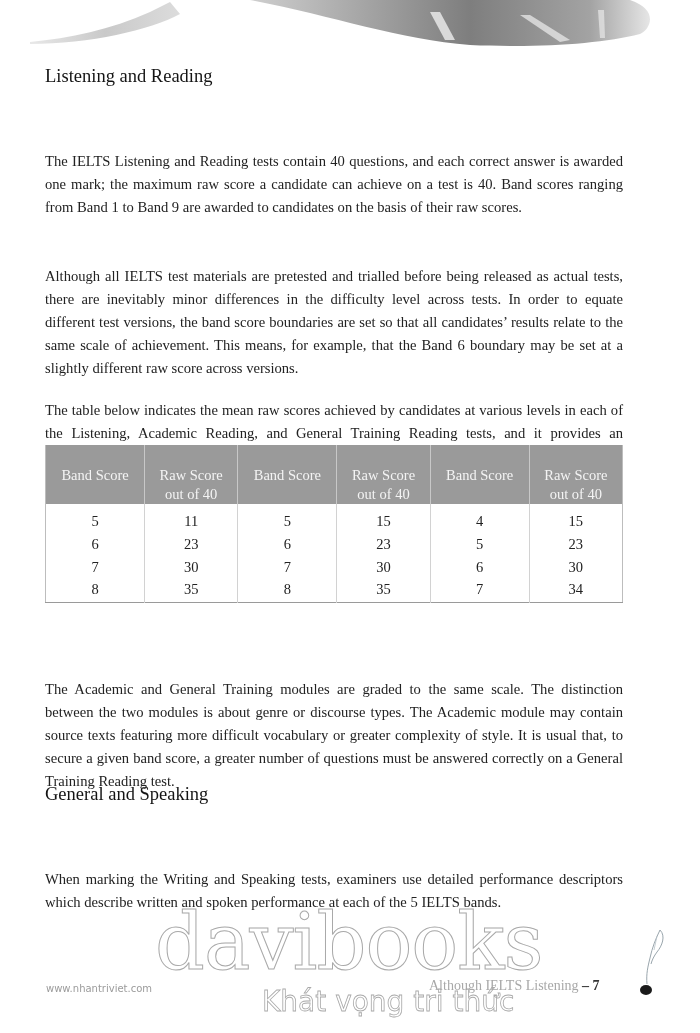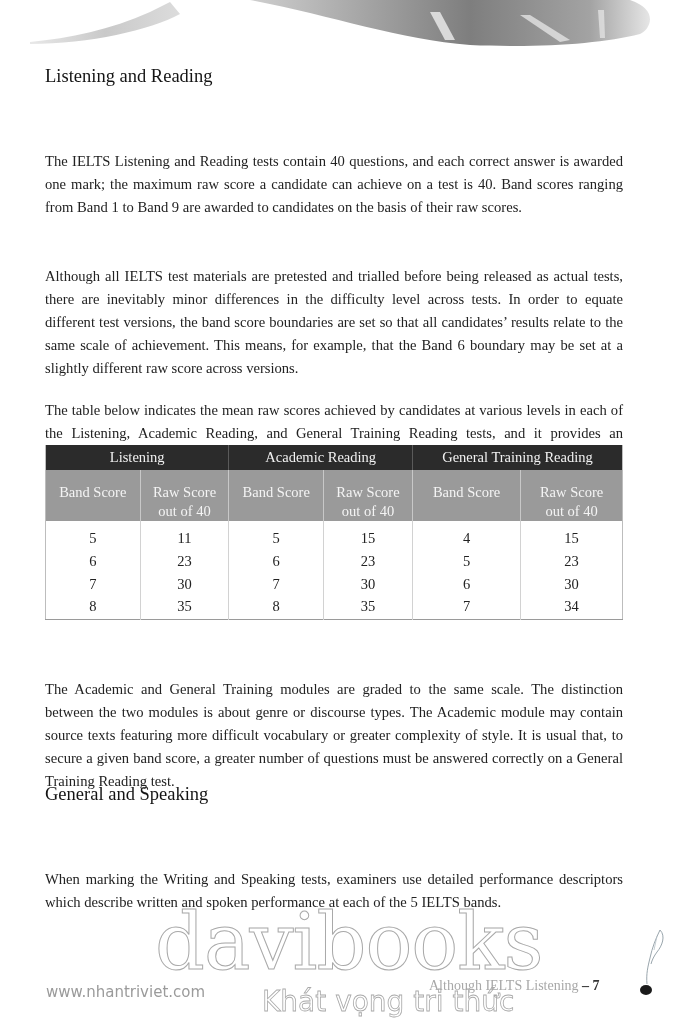--- a/index.html
+++ b/index.html
@@ -10,29 +10,29 @@
 
   .content { position: absolute; left: 45px; top: 0; width: 578px; }
 
   h2 { position: absolute; font-weight: normal; font-size: 18.5px; color: #141414; white-space: nowrap; }
 
   .para { position: absolute; left: 0; width: 578px; font-size: 14.6px; line-height: 23px; text-align: justify; color: #222; margin-top: 44px; }
 
   table.scores { position: absolute; left: 0; top: 445px; width: 578px; border-collapse: collapse; font-family: "Liberation Serif", "DejaVu Serif", serif; }
   table.scores th.group { background: #2b2b2b; color: #f2f2f2; font-weight: normal; font-size: 14.5px; height: 25px; border-left: 1px solid #5a5a5a; }
   table.scores th.group:first-child { border-left: none; }
-  table.scores th.sub { background: #9a9a9a; color: #f4f4f4; font-weight: normal; font-size: 14.5px; line-height: 19px; height: 45px; vertical-align: top; padding-top: 13px; border-left: 1px solid #c8c8c8; }
+  table.scores th.sub { background: #9a9a9a; color: #f4f4f4; font-weight: normal; font-size: 14.5px; line-height: 19px; height: 45px; vertical-align: top; padding-top: 21px; border-left: 1px solid #c8c8c8; }
   table.scores th.sub:first-child { border-left: none; }
   table.scores td { text-align: center; font-size: 14.5px; height: 23px; color: #222; border-left: 1px solid #d2d2d2; }
   table.scores td:first-child { border-left: none; }
   table.scores tbody tr:first-child td { padding-top: 6px; height: 29px; }
   table.scores tbody tr:last-child td { padding-bottom: 2px; }
   table.scores { border-right: 1px solid #bdbdbd; border-bottom: 1px solid #9a9a9a; border-left: 1px solid #bdbdbd; }
 
-  .footer-url { position: absolute; left: 46px; top: 983px; font-family: "DejaVu Sans", sans-serif; font-size: 15px; color: #9b9b9b; }
+  .footer-url { position: absolute; left: 46px; top: 983px; font-family: "DejaVu Sans", sans-serif; font-size: 10px; color: #9b9b9b; }
   .footer-title { position: absolute; left: 429px; top: 978px; font-size: 14px; color: #a8a8a8; }
   .footer-title .pg { color: #333; font-weight: bold; }
   .watermark-main { position: absolute; left: 155px; top: 903px; font-family: "DejaVu Serif", serif; font-size: 78px; color: transparent; -webkit-text-stroke: 1px #a9a9a9; letter-spacing: -1px; line-height: 1; }
   .watermark-sub { position: absolute; left: 262px; top: 988px; font-family: "DejaVu Sans", sans-serif; font-size: 28px; color: transparent; -webkit-text-stroke: 0.8px #a9a9a9; line-height: 1; }
   .quill { position: absolute; left: 630px; top: 928px; width: 40px; height: 70px; }
 </style>
 </head>
 <body>
 
 <svg class="top-banner" viewBox="0 0 700 55" preserveAspectRatio="none">
@@ -58,25 +58,20 @@
 
 <div class="content">
   <h2 style="top:66px;">Listening and Reading</h2>
 
   <p class="para" style="top:106px;">The IELTS Listening and Reading tests contain 40 questions, and each correct answer is awarded one mark; the maximum raw score a candidate can achieve on a test is 40. Band scores ranging from Band 1 to Band 9 are awarded to candidates on the basis of their raw scores.</p>
   <p class="para" style="top:221px;">Although all IELTS test materials are pretested and trialled before being released as actual tests, there are inevitably minor differences in the difficulty level across tests. In order to equate different test versions, the band score boundaries are set so that all candidates’ results relate to the same scale of achievement. This means, for example, that the Band 6 boundary may be set at a slightly different raw score across versions.</p>
   <p class="para" style="top:355px;">The table below indicates the mean raw scores achieved by candidates at various levels in each of the Listening, Academic Reading, and General Training Reading tests, and it provides an indication of the number of marks required to achieve a particular band score.</p>
 
   <table class="scores">
     <thead>
-      <tr>
-        <th class="group" colspan="2">Listening</th>
-        <th class="group" colspan="2">Academic Reading</th>
-        <th class="group" colspan="2">General Training Reading</th>
-      </tr>
       <tr>
         <th class="sub"><span>Band Score</span></th>
         <th class="sub"><span>Raw Score</span><br><span>out of 40</span></th>
         <th class="sub"><span>Band Score</span></th>
         <th class="sub"><span>Raw Score</span><br><span>out of 40</span></th>
         <th class="sub"><span>Band Score</span></th>
         <th class="sub"><span>Raw Score</span><br><span>out of 40</span></th>
       </tr>
     </thead>
     <tbody>

